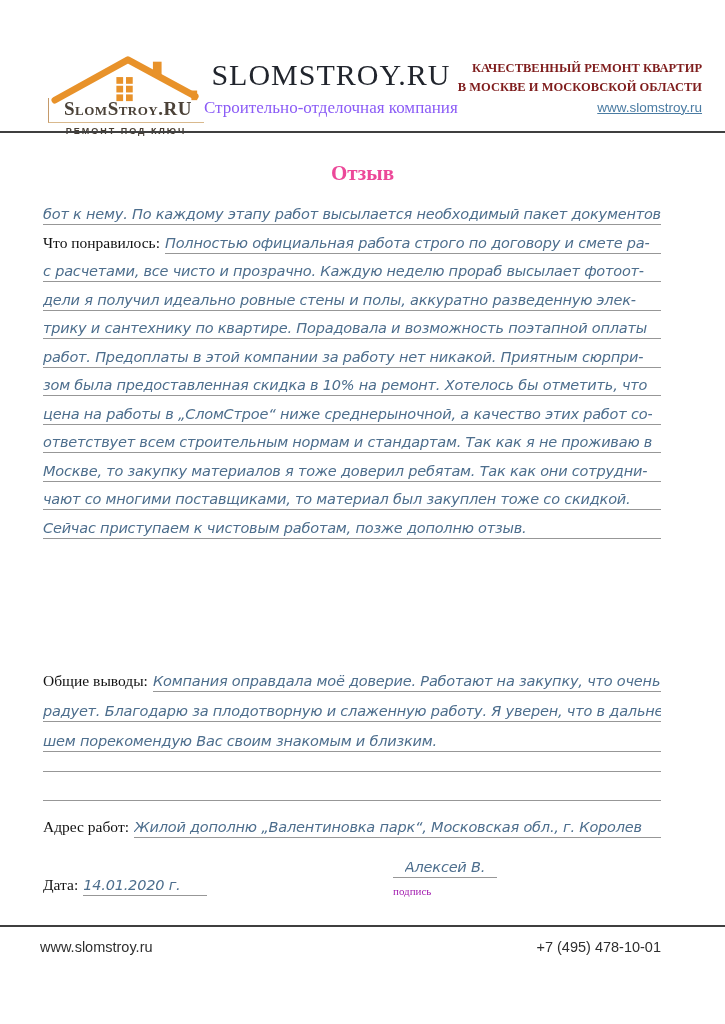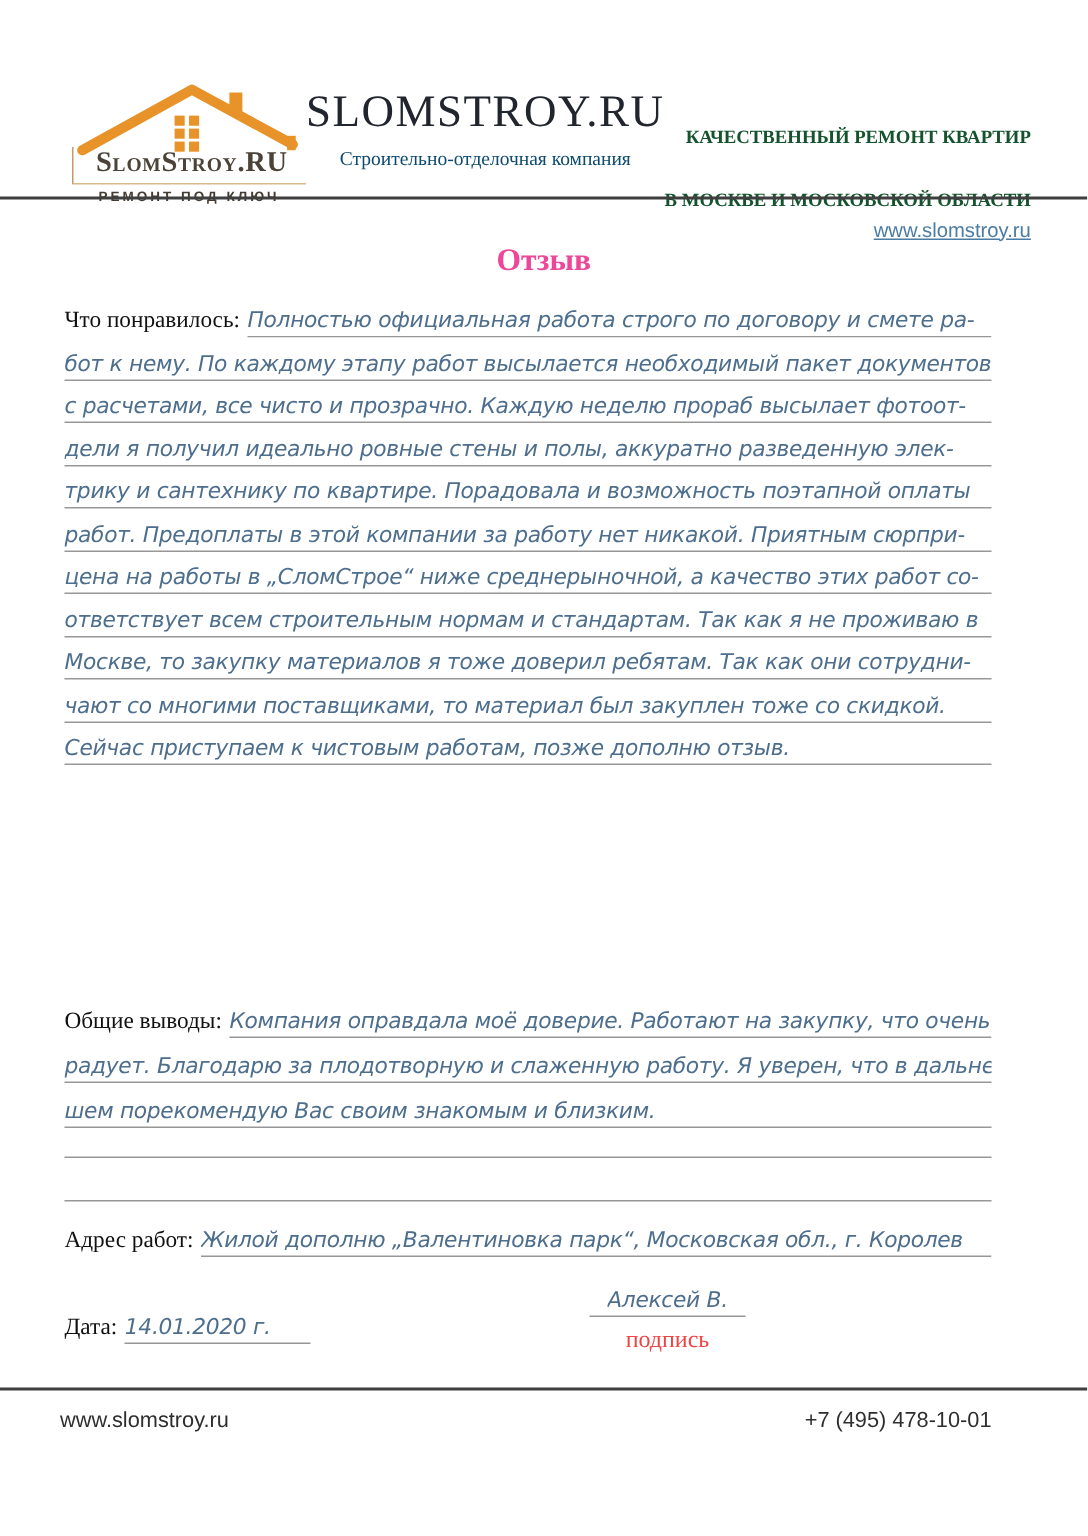--- a/index.html
+++ b/index.html
@@ -21,23 +21,23 @@
     font-family:"Liberation Serif", serif; font-weight:bold; font-variant:small-caps;
     font-size:19px; letter-spacing:.5px; color:#4b4238; white-space:nowrap;
   }
   .logo-tagline {
     margin-top:3px; text-align:center;
     font-family:"Liberation Sans", sans-serif; font-weight:bold;
     font-size:9px; letter-spacing:2px; color:#443c33; white-space:nowrap;
   }
   .brand-center { text-align:center; padding-top:4px; }
   .brand-title { font-family:"Liberation Serif", serif; font-size:30px; letter-spacing:1px; color:#21252d; white-space:nowrap; }
-  .brand-subtitle { margin-top:6px; font-size:13px; color:#0c4a6e; white-space:nowrap; }
+  .brand-subtitle { margin-top:6px; font-size:17px; color:#8b5cf6; white-space:nowrap; }
   .brand-right { text-align:right; padding-top:5px; }
-  .slogan { font-weight:bold; font-size:12.5px; line-height:1.5; color:#14532d; white-space:nowrap;margin-top:23px; }
+  .slogan { font-weight:bold; font-size:12.5px; line-height:1.5; color:#7f1d1d; white-space:nowrap; }
   .site-link { display:inline-block; margin-top:3px; font-family:"Liberation Sans", sans-serif;
                font-size:13.5px; color:#4b7ca3; text-decoration:underline; cursor:pointer; }
 
   .rule { position:absolute; left:0; right:0; height:2px; background:#3f3f3f; }
   .rule-top { top:131px; }
   .rule-bottom { top:925px; }
 
   
   .doc-title { position:absolute; top:161px; left:0; right:0; text-align:center;
                font-size:21px; font-weight:bold; color:#ec4899; }
@@ -52,21 +52,21 @@
           font-size:14.5px; letter-spacing:-.2px; color:#4d6e8d;
           white-space:nowrap; overflow:hidden; padding-bottom:2px; }
   .r30 { height:30px; }
   .r20 { height:20px; }
   .r29 { height:29px; }
 
   .date-block { position:absolute; left:43px; top:848px; display:flex; align-items:flex-end;margin-top:28px; }
   .date-block .hand { width:124px; border-bottom:1px solid #979797; }
   .sig-block { position:absolute; left:393px; top:848px; width:104px; }
   .sig-line { height:30px; border-bottom:1px solid #979797; display:flex; align-items:flex-end; justify-content:center; }
-  .sig-caption { margin-top:7px; text-align:center; font-size:16px; color:#ef4444; }
+  .sig-caption { margin-top:7px; font-size:11px; color:#a21caf; }
 
   
   .footer { position:absolute; left:40px; right:64px; top:939px;
             display:flex; justify-content:space-between;
             font-family:"Liberation Sans", sans-serif; font-size:14.5px; color:#2e2e2e; }
 </style>
 </head>
 <body>
 
 <div class="page">
@@ -100,38 +100,41 @@
       <div class="slogan">В МОСКВЕ И МОСКОВСКОЙ ОБЛАСТИ</div>
       <span class="site-link">www.slomstroy.ru</span>
     </div>
   </div>
 
   <div class="rule rule-top"></div>
 
   <div class="doc-title">Отзыв</div>
 
   <div class="section" style="top:196.5px">
+    <div class="row">
+        <span class="hand">бот к нему. По каждому этапу работ высылается необходимый пакет документов</span>
+      </div>
     <div class="row first">
       <span class="label">Что понравилось:</span>
       <span class="hand">Полностью официальная работа строго по договору и смете ра-</span>
     </div>
-    <div class="row">
-        <span class="hand">бот к нему. По каждому этапу работ высылается необходимый пакет документов</span>
-      </div>
     <div class="row">
         <span class="hand">с расчетами, все чисто и прозрачно. Каждую неделю прораб высылает фотоот-</span>
       </div>
     <div class="row">
         <span class="hand">дели я получил идеально ровные стены и полы, аккуратно разведенную элек-</span>
       </div>
     <div class="row">
         <span class="hand">трику и сантехнику по квартире. Порадовала и возможность поэтапной оплаты</span>
       </div>
     <div class="row">
         <span class="hand">работ. Предоплаты в этой компании за работу нет никакой. Приятным сюрпри-</span>
+      </div>
+    <div class="row">
+        <span class="hand">зом была предоставленная скидка в 10% на ремонт. Хотелось бы отметить, что</span>
       </div>
     <div class="row">
         <span class="hand">цена на работы в „СломСтрое“ ниже среднерыночной, а качество этих работ со-</span>
       </div>
     <div class="row">
         <span class="hand">ответствует всем строительным нормам и стандартам. Так как я не проживаю в</span>
       </div>
     <div class="row">
         <span class="hand">Москве, то закупку материалов я тоже доверил ребятам. Так как они сотрудни-</span>
       </div>

